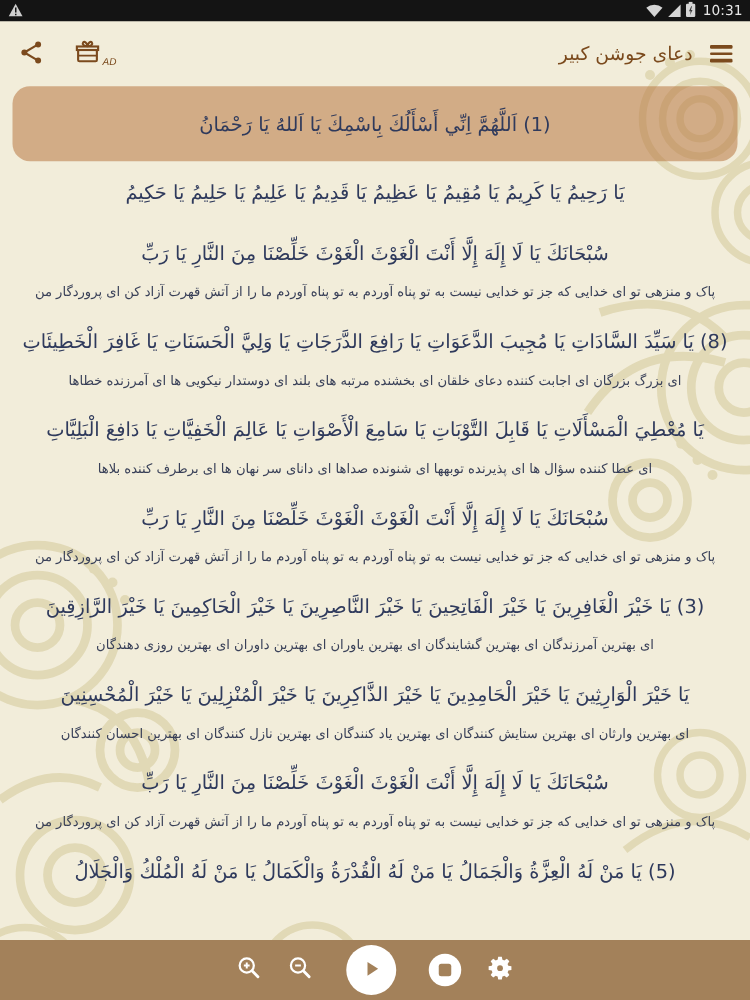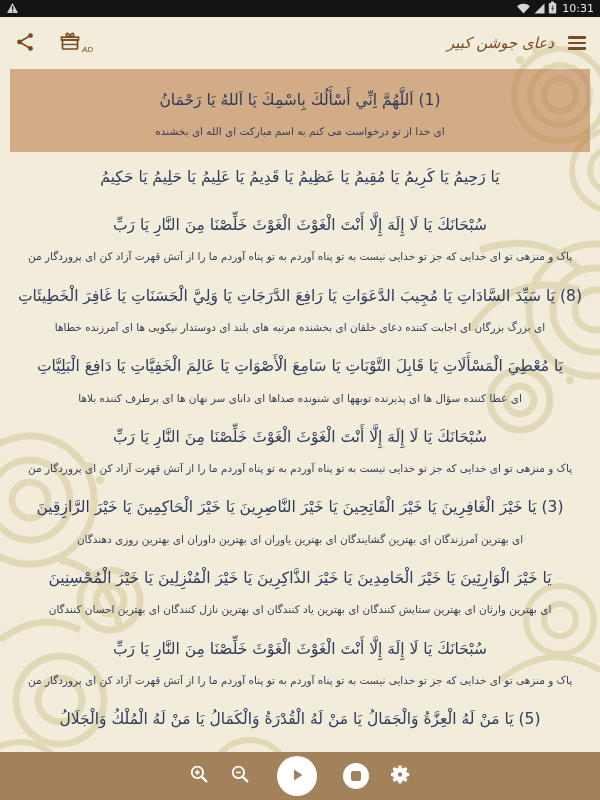--- a/index.html
+++ b/index.html
@@ -13,33 +13,33 @@
   
   .status-bar { position:relative; z-index:5; height:17px; background:#141414;
     display:flex; align-items:center; justify-content:space-between; padding:0 6px; }
   .status-right { display:flex; align-items:center; gap:3px; }
   .status-time { color:#e6e6e6; font-size:11px; line-height:1; padding-left:2px; }
 
   
   .app-bar { position:relative; z-index:4; height:52px; display:flex; align-items:center;
     justify-content:space-between; padding:0 14px; }
   .app-bar-left { display:flex; align-items:center; gap:22px; }
-  .app-bar-right { display:flex; align-items:center; gap:14px;font-style:italic; }
+  .app-bar-right { display:flex; align-items:center; gap:14px; }
   .app-title { color:#7b4a1d; font-size:15px; }
   .icon-btn { background:none; border:none; cursor:pointer; display:flex; align-items:flex-end; padding:0; }
   .ad-sup { color:#7b4a1d; font-size:8px; font-style:italic; transform:translateY(-3px); display:inline-block; }
   .menu-icon { display:flex; flex-direction:column; gap:3px; }
   .menu-icon span { display:block; width:18px; height:2.6px; background:#7b4a1d; border-radius:1px; }
 
   
   .content { position:relative; z-index:2; }
   .verse { padding:4px 16px 0; text-align:center; }
   .verse .arabic { color:#2f3a5c; font-size:15.5px; line-height:1.7; margin:8px 0 10px; }
   .verse .trans { color:#394058; font-size:10.5px; line-height:1.55; margin-bottom:6px; }
-  .verse.highlighted { background:rgba(184,118,66,0.55); border-radius:0;
+  .verse.highlighted { background:rgba(184,118,66,0.55); border-radius:14px;
     margin:0 10px; padding:10px 14px 6px; }
 
   
   .toolbar { position:absolute; z-index:6; left:0; bottom:0; width:600px; height:48px;
     background:#a3815a; display:flex; align-items:center; justify-content:center; gap:20px; }
   .tb-btn { background:none; border:none; cursor:pointer; display:flex; align-items:center; justify-content:center; }
   .play-btn { width:40px; height:40px; border-radius:50%; background:#fff; display:flex;
     align-items:center; justify-content:center; margin:0 6px; }
   .stop-btn { width:26px; height:26px; border-radius:50%; background:#fff; display:flex;
     align-items:center; justify-content:center; }
@@ -163,21 +163,20 @@
             <span></span>
         </span>
       </button>
     </div>
   </div>
 
   <div class="content">
 
     <div class="verse highlighted">
       <p class="arabic" dir="rtl">(1) اَللَّهُمَّ اِنِّي أَسْأَلُكَ بِاسْمِكَ يَا اَللهُ يَا رَحْمَانُ</p>
-      <p class="trans" dir="rtl">ای خدا از تو درخواست می کنم به اسم مبارکت ای الله ای بخشنده</p>
     </div>
 
     <div class="verse">
       <p class="arabic" dir="rtl">يَا رَحِيمُ يَا كَرِيمُ يَا مُقِيمُ يَا عَظِيمُ يَا قَدِيمُ يَا عَلِيمُ يَا حَلِيمُ يَا حَكِيمُ</p>
     </div>
 
     <div class="verse">
       <p class="arabic" dir="rtl">سُبْحَانَكَ يَا لَا إِلَهَ إِلَّا أَنْتَ الْغَوْثَ الْغَوْثَ خَلِّصْنَا مِنَ النَّارِ يَا رَبِّ</p>
       <p class="trans" dir="rtl">پاک و منزهی تو ای خدایی که جز تو خدایی نیست به تو پناه آوردم به تو پناه آوردم ما را از آتش قهرت آزاد کن ای پروردگار من</p>
     </div>

